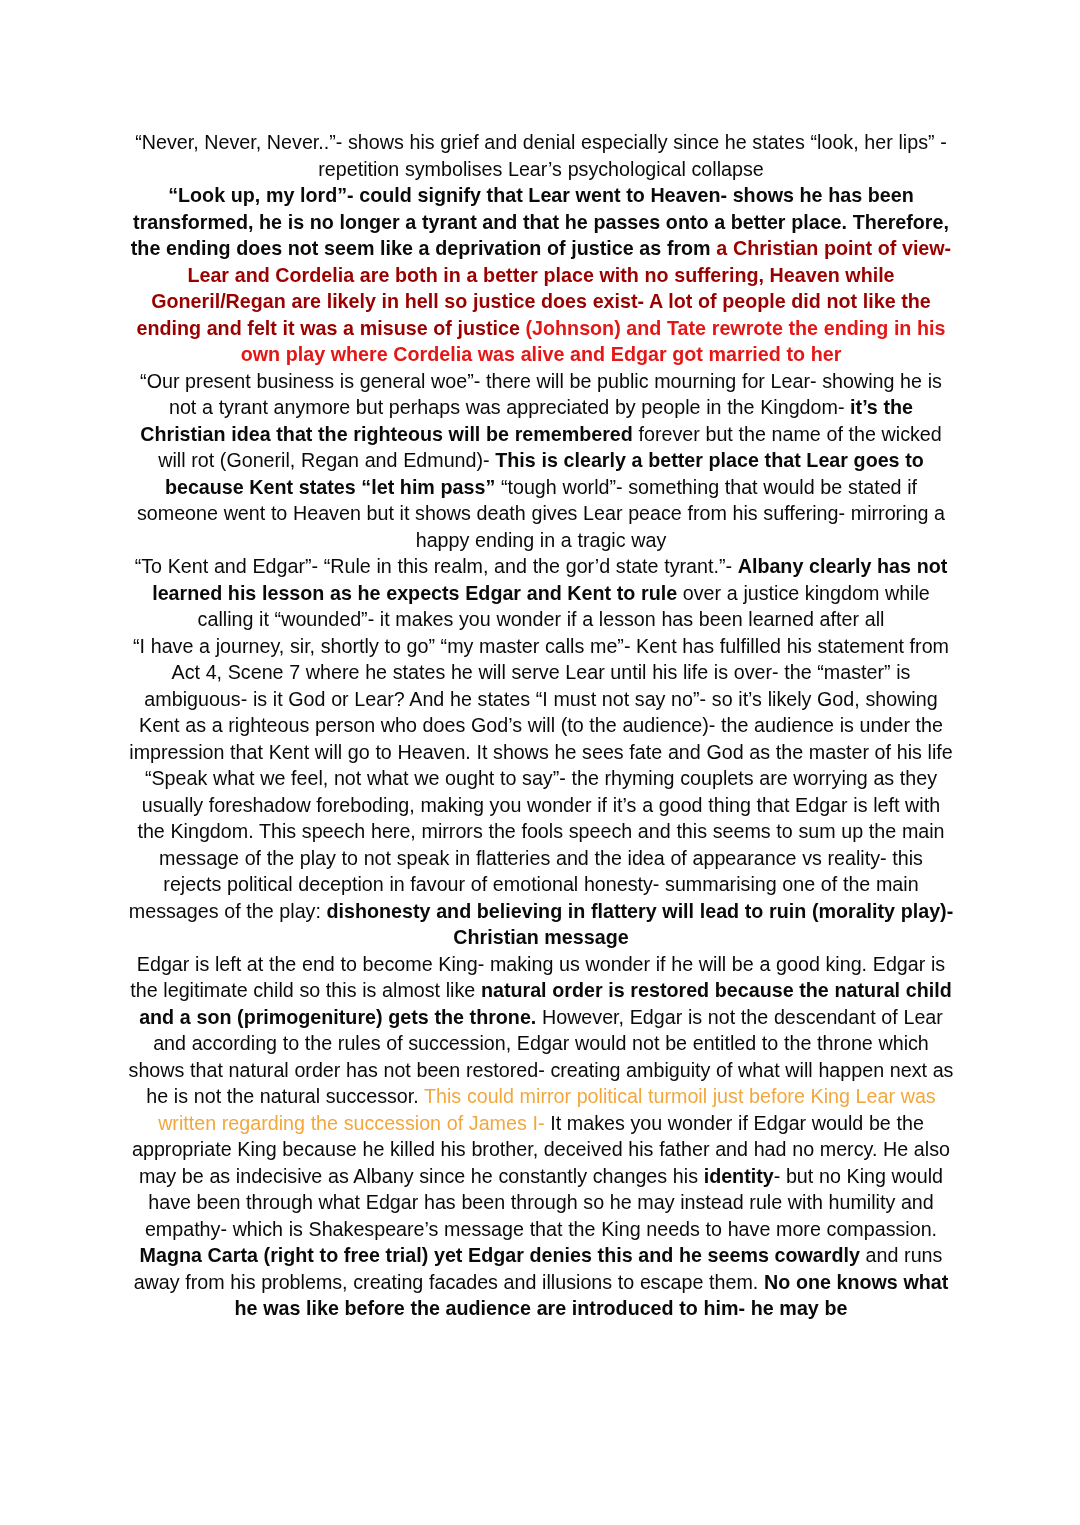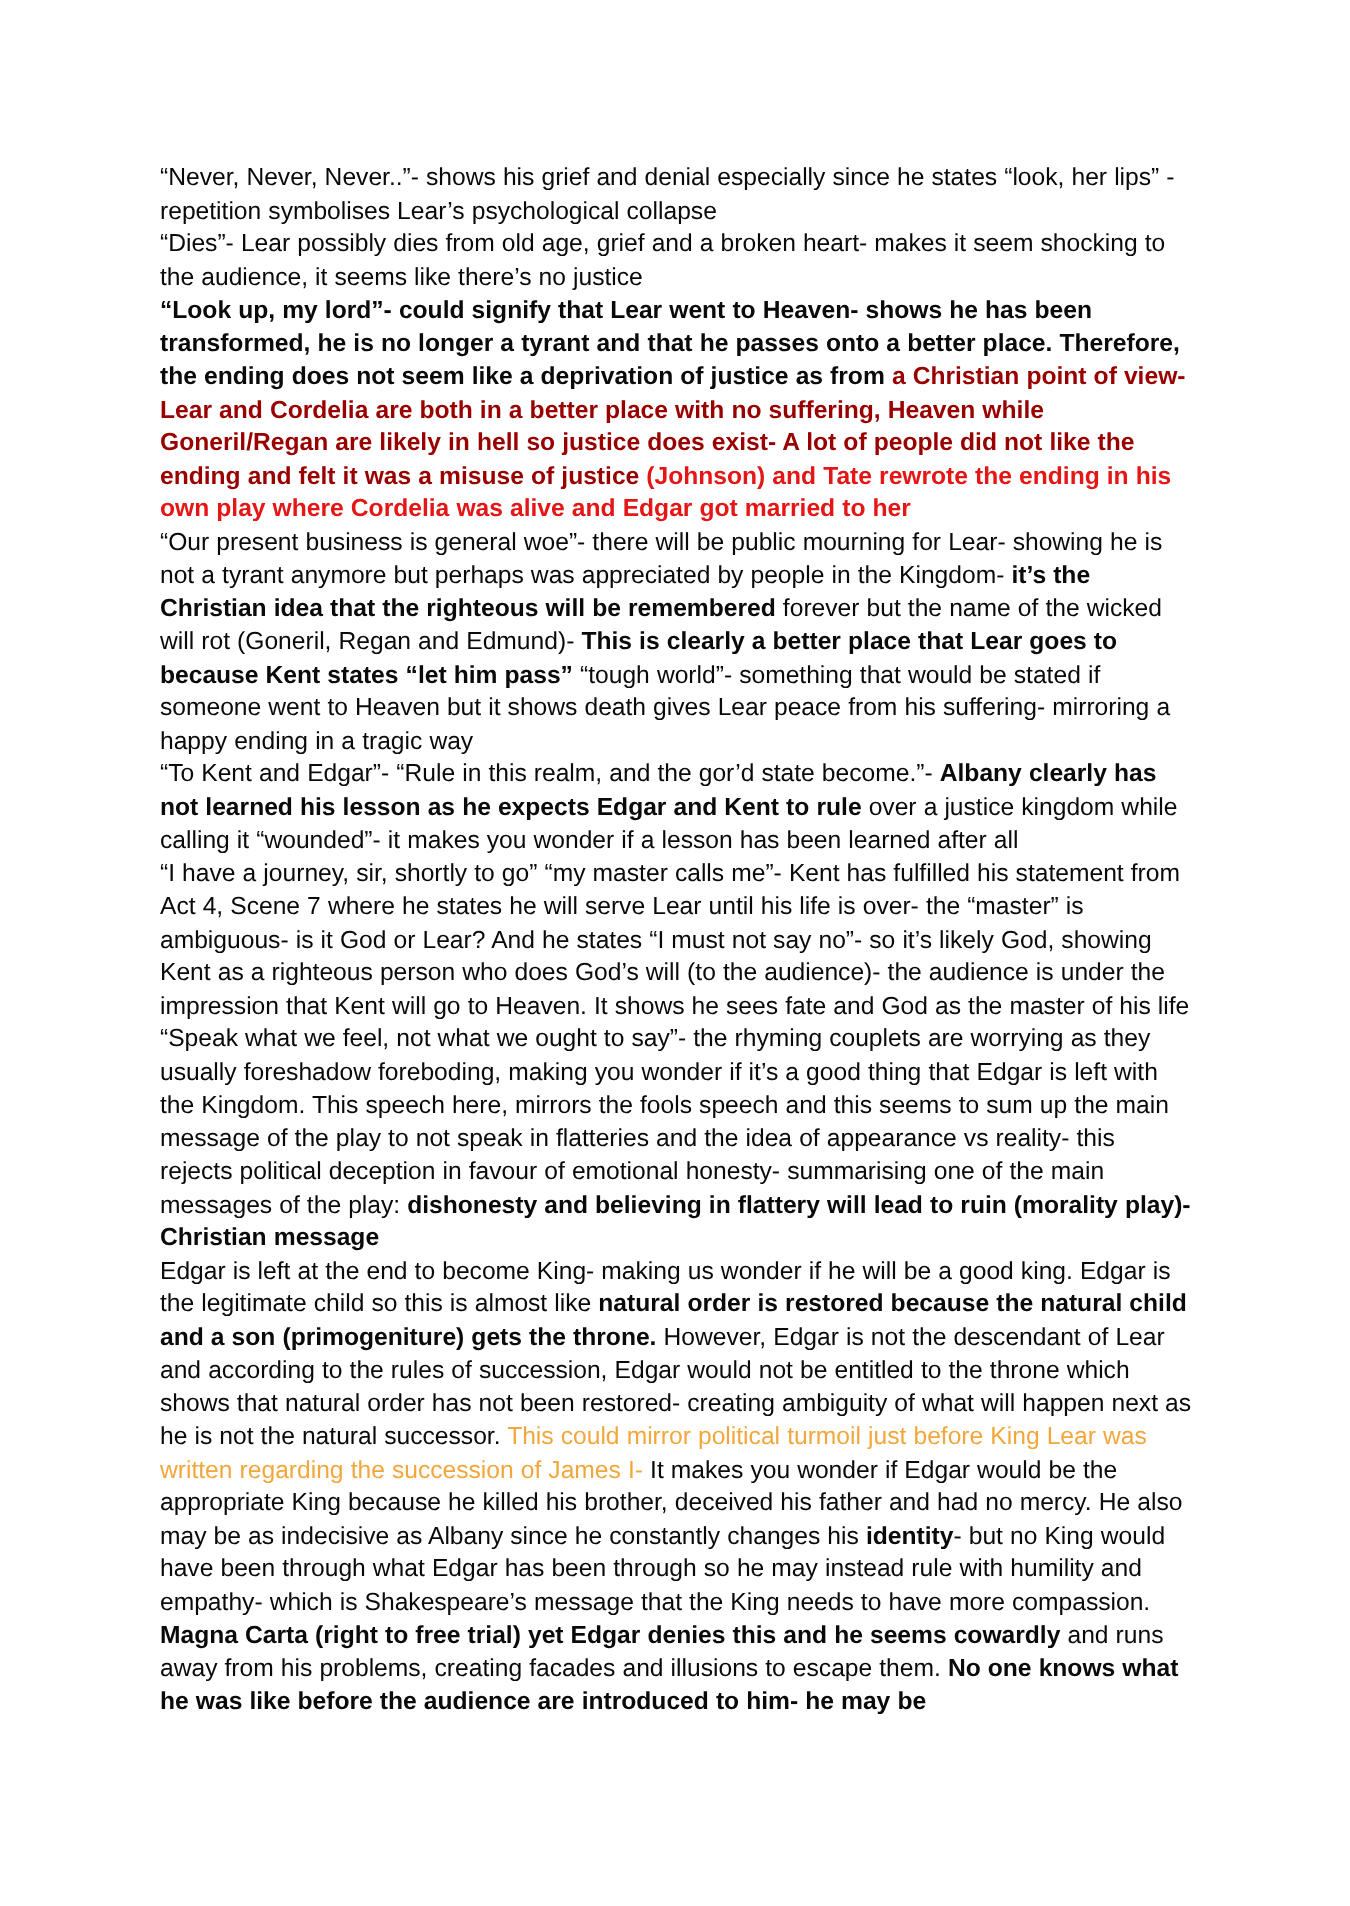--- a/index.html
+++ b/index.html
@@ -16,38 +16,37 @@
     font-family: "Liberation Sans", "DejaVu Sans", sans-serif;
   }
   .doc-body {
     position: absolute;
     left: 128px;
     top: 129px;
     width: 826px;
     font-size: 19.7px;
     line-height: 26.5px;
     color: #0a0a0a;
-    text-align: left;
+    text-align: center;
     word-spacing: 0.2px;
   }
   .doc-body p {
     margin: 0;
     padding: 0;
   }
   .doc-body span.bold {
     font-weight: 700;
   }
 </style>
 </head>
 <body>
 
 <div class="page">
   <div class="doc-body">
       <p><span>“Never, Never, Never..”- shows his grief and denial especially since he states “look, her lips” - repetition symbolises Lear’s psychological collapse</span></p>
-      <p><span>“Dies”- Lear possibly dies from old age, grief and a broken heart- makes it seem shocking to the audience, it seems like there’s no justice</span></p>
       <p><span class="bold">“Look up, my lord”- could signify that Lear went to Heaven- shows he has been transformed, he is no longer a tyrant and that he passes onto a better place. Therefore, the ending does not seem like a deprivation of justice as from </span><span class="bold" style="color: rgb(153, 0, 0);">a Christian point of view- Lear and Cordelia are both in a better place with no suffering, Heaven while Goneril/Regan are likely in hell so justice does exist- A lot of people did not like the ending and felt it was a misuse of justice </span><span class="bold" style="color: rgb(228, 22, 22);">(Johnson) and Tate rewrote the ending in his own play where Cordelia was alive and Edgar got married to her</span></p>
       <p><span>“Our present business is general woe”- there will be public mourning for Lear- showing he is not a tyrant anymore but perhaps was appreciated by people in the Kingdom- </span><span class="bold">it’s the Christian idea that the righteous will be remembered </span><span>forever but the name of the wicked will rot (Goneril, Regan and Edmund)- </span><span class="bold">This is clearly a better place that Lear goes to because Kent states “let him pass” </span><span>“tough world”- something that would be stated if someone went to Heaven but it shows death gives Lear peace from his suffering- mirroring a happy ending in a tragic way</span></p>
-      <p><span>“To Kent and Edgar”- “Rule in this realm, and the gor’d state become.”- </span><span class="bold">Albany clearly has not learned his lesson as he expects Edgar and Kent to rule </span><span>over a justice kingdom while calling it “wounded”- it makes you wonder if a lesson has been learned after all</span></p>
+      <p><span>“To Kent and Edgar”- “Rule in this realm, and the gor’d state tyrant.”- </span><span class="bold">Albany clearly has not learned his lesson as he expects Edgar and Kent to rule </span><span>over a justice kingdom while calling it “wounded”- it makes you wonder if a lesson has been learned after all</span></p>
       <p><span>“I have a journey, sir, shortly to go” “my master calls me”- Kent has fulfilled his statement from Act 4, Scene 7 where he states he will serve Lear until his life is over- the “master” is ambiguous- is it God or Lear? And he states “I must not say no”- so it’s likely God, showing Kent as a righteous person who does God’s will (to the audience)- the audience is under the impression that Kent will go to Heaven. It shows he sees fate and God as the master of his life</span></p>
       <p><span>“Speak what we feel, not what we ought to say”- the rhyming couplets are worrying as they usually foreshadow foreboding, making you wonder if it’s a good thing that Edgar is left with the Kingdom. This speech here, mirrors the fools speech and this seems to sum up the main message of the play to not speak in flatteries and the idea of appearance vs reality- this rejects political deception in favour of emotional honesty- summarising one of the main messages of the play: </span><span class="bold">dishonesty and believing in flattery will lead to ruin (morality play)- Christian message</span></p>
       <p><span>Edgar is left at the end to become King- making us wonder if he will be a good king. Edgar is the legitimate child so this is almost like </span><span class="bold">natural order is restored because the natural child and a son (primogeniture) gets the throne. </span><span>However, Edgar is not the descendant of Lear and according to the rules of succession, Edgar would not be entitled to the throne which shows that natural order has not been restored- creating ambiguity of what will happen next as he is not the natural successor. </span><span style="color: rgb(242, 167, 60);">This could mirror political turmoil just before King Lear was written regarding the succession of James I- </span><span>It makes you wonder if Edgar would be the appropriate King because he killed his brother, deceived his father and had no mercy. He also may be as indecisive as Albany since he constantly changes his </span><span class="bold">identity</span><span>- but no King would have been through what Edgar has been through so he may instead rule with humility and empathy- which is Shakespeare’s message that the King needs to have more compassion. </span><span class="bold">Magna Carta (right to free trial) yet Edgar denies this and he seems cowardly </span><span>and runs away from his problems, creating facades and illusions to escape them. </span><span class="bold">No one knows what he was like before the audience are introduced to him- he may be</span></p>
     </div>
 </div>
 
 </body></html>

